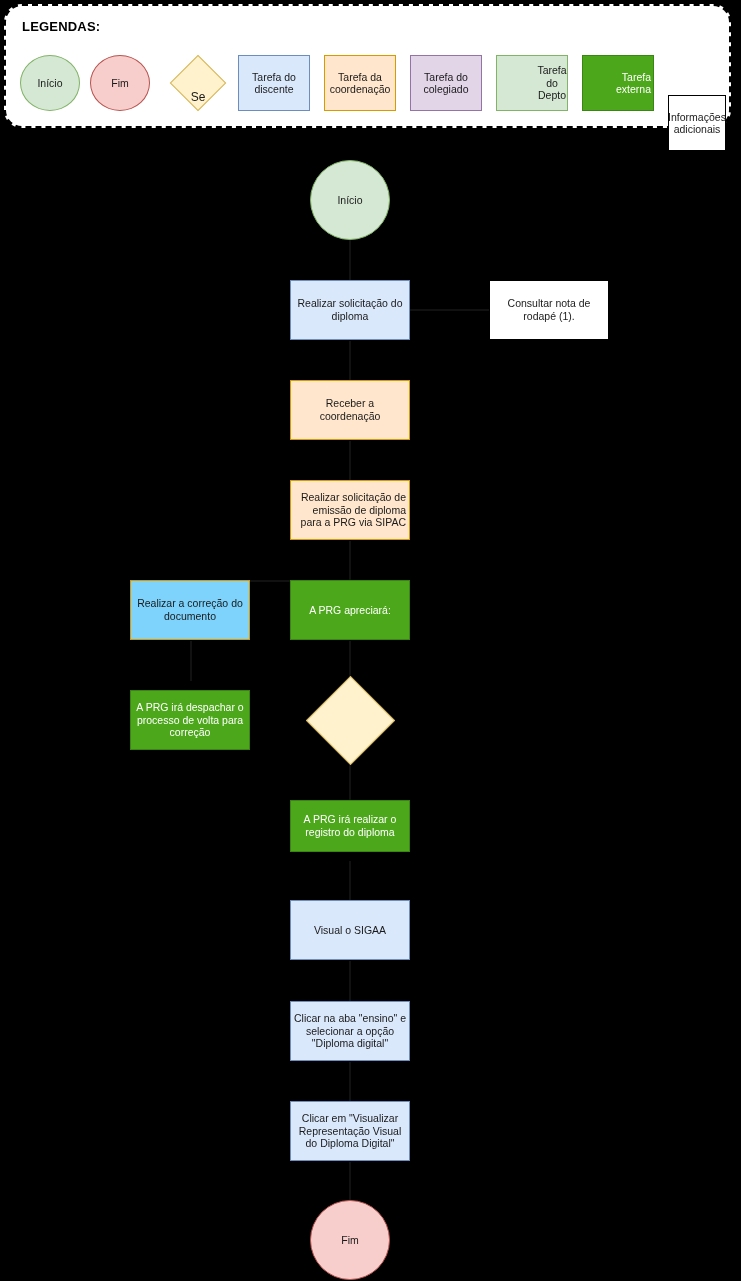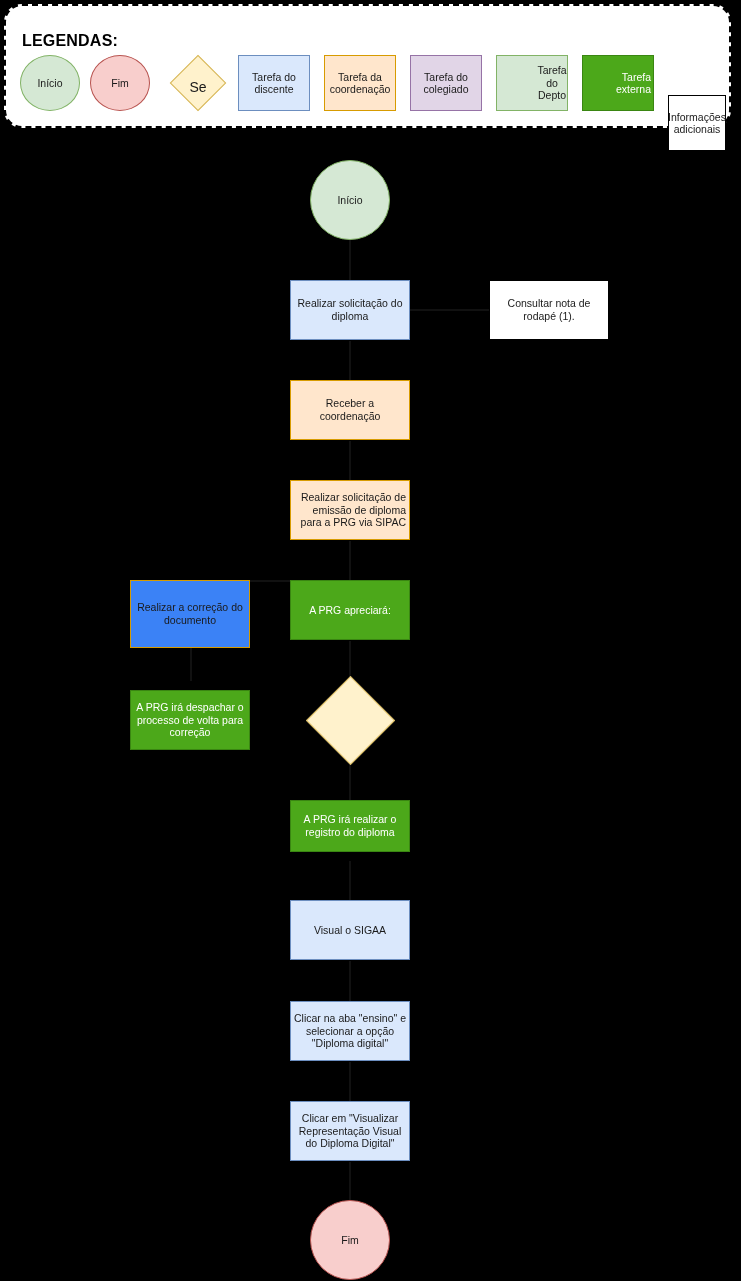--- a/index.html
+++ b/index.html
@@ -34,22 +34,22 @@
     width: 727px;
     height: 124px;
     background: #ffffff;
     border: 2px dashed #000000;
     border-radius: 18px;
     box-sizing: border-box;
   }
   .legend-title {
     position: absolute;
     left: 16px;
-    top: 26px;
-    font-size: 16px;
+    top: 13px;
+    font-size: 13px;
     font-weight: bold;
     color: #000000;
     letter-spacing: .2px;
     white-space: nowrap;
   }
   .legend-items {
     position: absolute;
     left: 14px;
     top: 49px;
     width: 702px;
@@ -79,26 +79,26 @@
   }
   .shape-diamond {
     position: absolute;
     left: 8px; top: 8px;
     width: 40px; height: 40px;
     transform: rotate(45deg);
     box-sizing: border-box;
   }
   .shape-diamond-label {
     position: absolute;
-    left: 0; top: 4px;
+    left: 0; top: 14px;
     width: 56px; height: 56px;
     display: flex;
     align-items: center;
     justify-content: center;
-    font-size: 14px;
+    font-size: 12px;
     color: #1a1a1a;
   }
 
   
   .node {
     position: absolute;
     box-sizing: border-box;
     display: flex;
     align-items: center;
     justify-content: center;
@@ -219,21 +219,21 @@
   </div>
 
   <div class="node" style="left:290px; top:380px; width:120px; height:60px; background:#ffe6cc; border:1px solid #d79b00;">
     <span>Receber a coordenação</span>
   </div>
 
   <div class="node" style="left:290px; top:480px; width:120px; height:60px; background:#ffe6cc; border:1px solid #d79b00;text-align:right;">
     <span>Realizar solicitação de emissão de diploma para a PRG via SIPAC</span>
   </div>
 
-  <div class="node" style="left:130px; top:580px; width:120px; height:68px; background:#3b82f6; border:1px solid #d79b00;">
+  <div class="node" style="left:130px; top:580px; width:120px; height:60px; background:#7dd3fc; border:1px solid #d79b00;">
     <span>Realizar a correção do documento</span>
   </div>
 
   <div class="node" style="left:290px; top:580px; width:120px; height:60px; background:#4ca81a; border:1px solid #3a8612; color:#ffffff;">
     <span>A PRG apreciará:</span>
   </div>
 
   <div class="node" style="left:130px; top:690px; width:120px; height:60px; background:#4ca81a; border:1px solid #3a8612; color:#ffffff;">
     <span>A PRG irá despachar o processo de volta para correção</span>
   </div>

